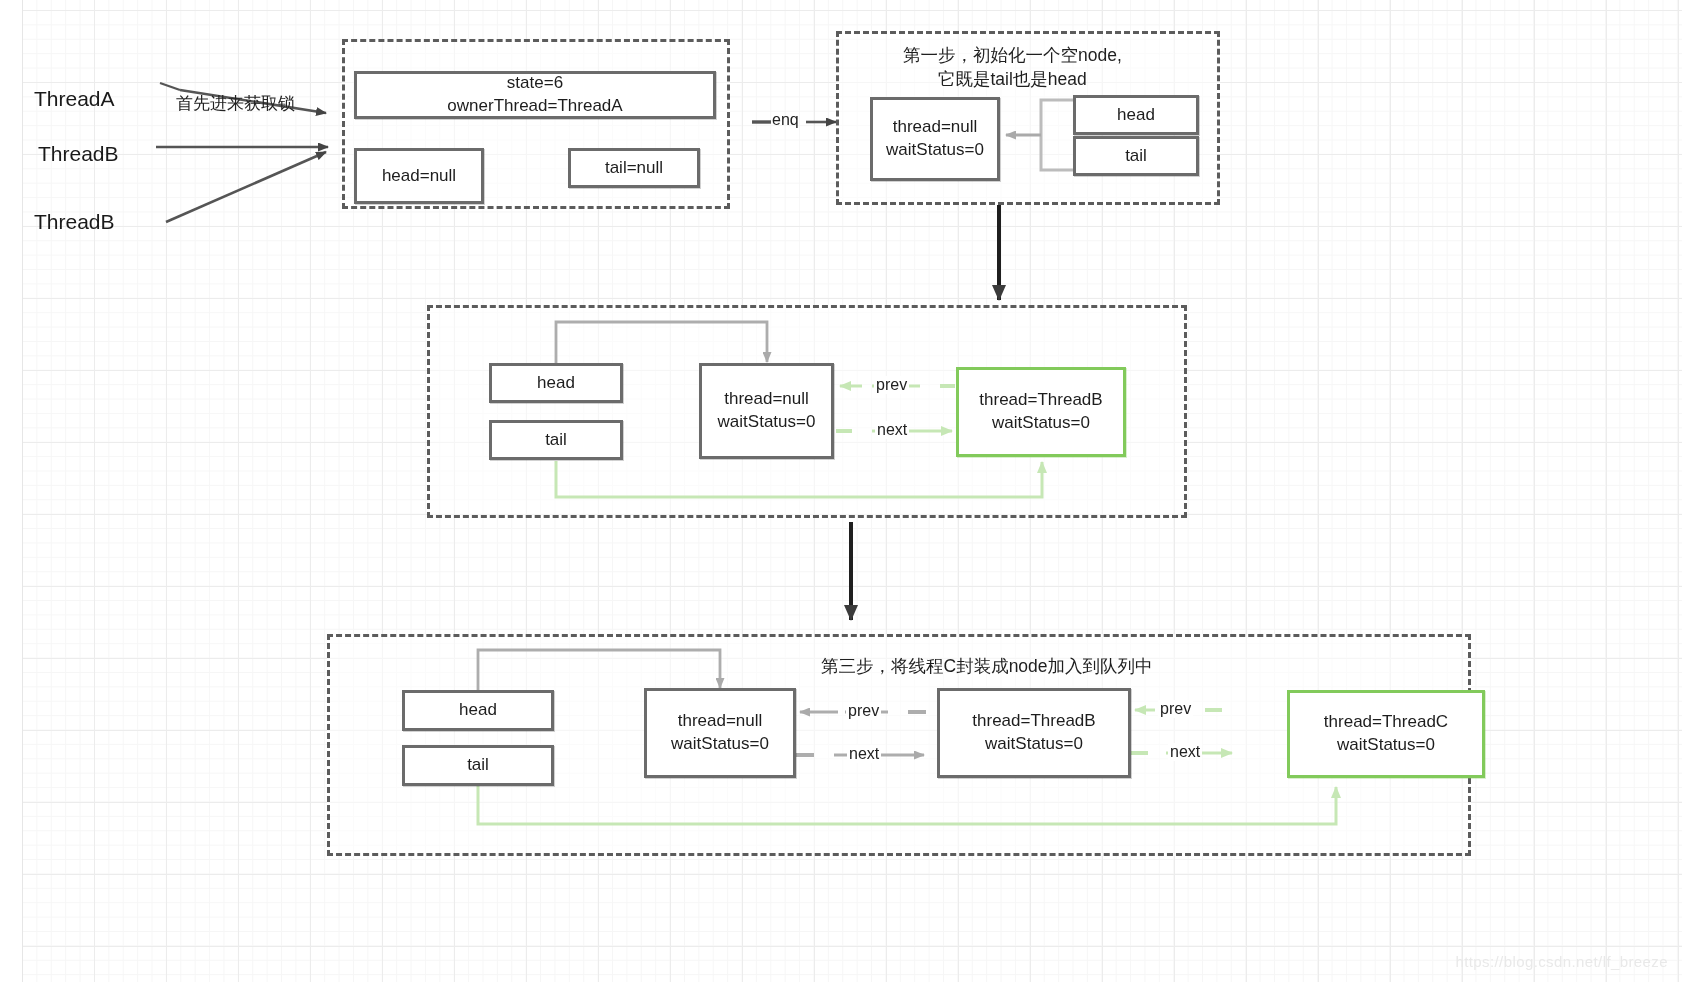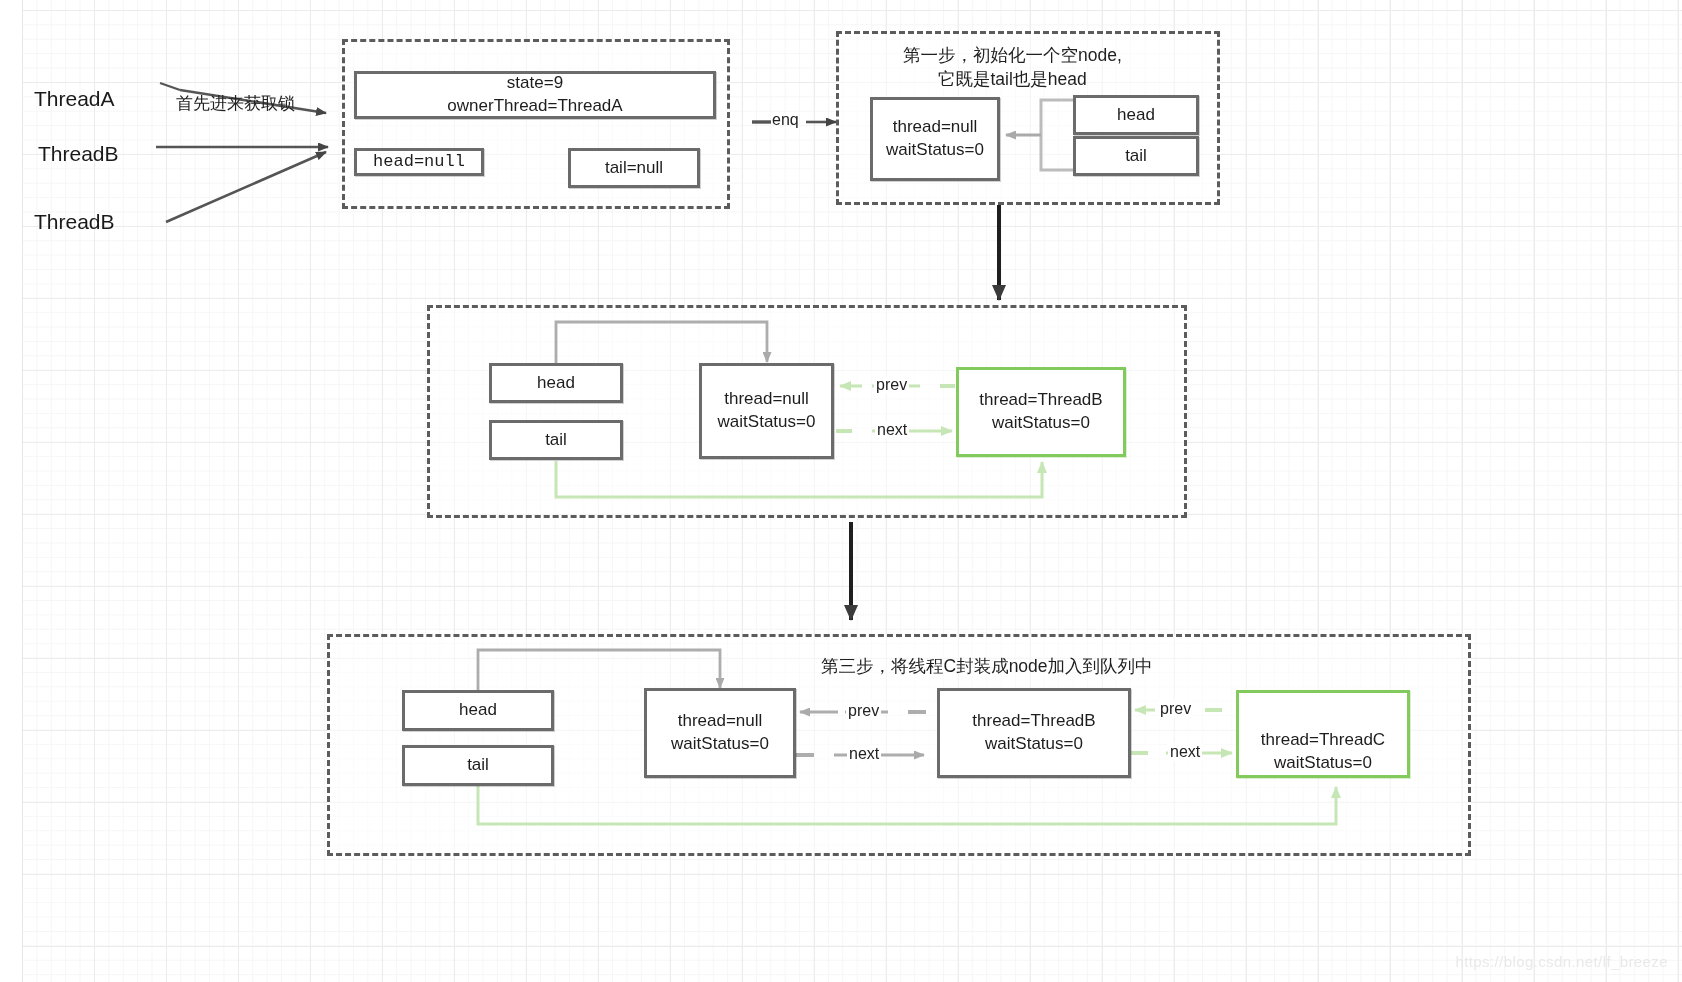--- a/index.html
+++ b/index.html
@@ -121,25 +121,25 @@
 
   <div class="lbl thread-label" style="left:34px;top:75px;">ThreadA</div>
   <div class="lbl thread-label" style="left:38px;top:130px;">ThreadB</div>
   <div class="lbl thread-label" style="left:34px;top:198px;">ThreadB</div>
   <div class="edge-label" style="left:176px;top:92px;font-size:17px;">首先进来获取锁</div>
   <div class="edge-label" style="left:772px;top:111px;">enq</div>
 
   <div class="dashgroup" style="left:342px;top:39px;width:388px;height:170px;"></div>
   <div class="box" style="left:354px;top:71px;width:362px;height:48px;">
     <span class="two-line">
-      <span>state=9</span><br>
+      <span>state=6</span><br>
       <span>ownerThread=ThreadA</span>
     </span>
   </div>
-  <div class="box" style="left:354px;top:148px;width:130px;height:28px;font-family:Liberation Mono, monospace;">head=null</div>
+  <div class="box" style="left:354px;top:148px;width:130px;height:56px;">head=null</div>
   <div class="box" style="left:568px;top:148px;width:132px;height:40px;">tail=null</div>
 
   <div class="dashgroup" style="left:836px;top:31px;width:384px;height:174px;"></div>
   <div class="step-title" style="position:absolute;left:903px;top:43px;">第一步，初始化一个空node,</div>
   <div class="step-title" style="position:absolute;left:938px;top:67px;text-align:right;">它既是tail也是head</div>
   <div class="box" style="left:870px;top:97px;width:130px;height:84px;">
     <span class="two-line">
       <span>thread=null</span><br>
       <span>waitStatus=0</span>
     </span>
@@ -174,21 +174,21 @@
       <span>thread=null</span><br>
       <span>waitStatus=0</span>
     </span>
   </div>
   <div class="box" style="left:937px;top:688px;width:194px;height:90px;">
     <span class="two-line">
       <span>thread=ThreadB</span><br>
       <span>waitStatus=0</span>
     </span>
   </div>
-  <div class="box green" style="left:1236px;top:690px;width:174px;height:88px;align-items:flex-end;">
+  <div class="box green" style="left:1287px;top:690px;width:198px;height:88px;">
     <span class="two-line">
       <span>thread=ThreadC</span><br>
       <span>waitStatus=0</span>
     </span>
   </div>
   <div class="edge-label" style="left:846px;top:702px;background:#fff;padding:0 2px;">prev</div>
   <div class="edge-label" style="left:847px;top:745px;background:#fff;padding:0 2px;">next</div>
   <div class="edge-label" style="left:1158px;top:700px;background:#fff;padding:0 2px;">prev</div>
   <div class="edge-label" style="left:1168px;top:743px;background:#fff;padding:0 2px;">next</div>
 

